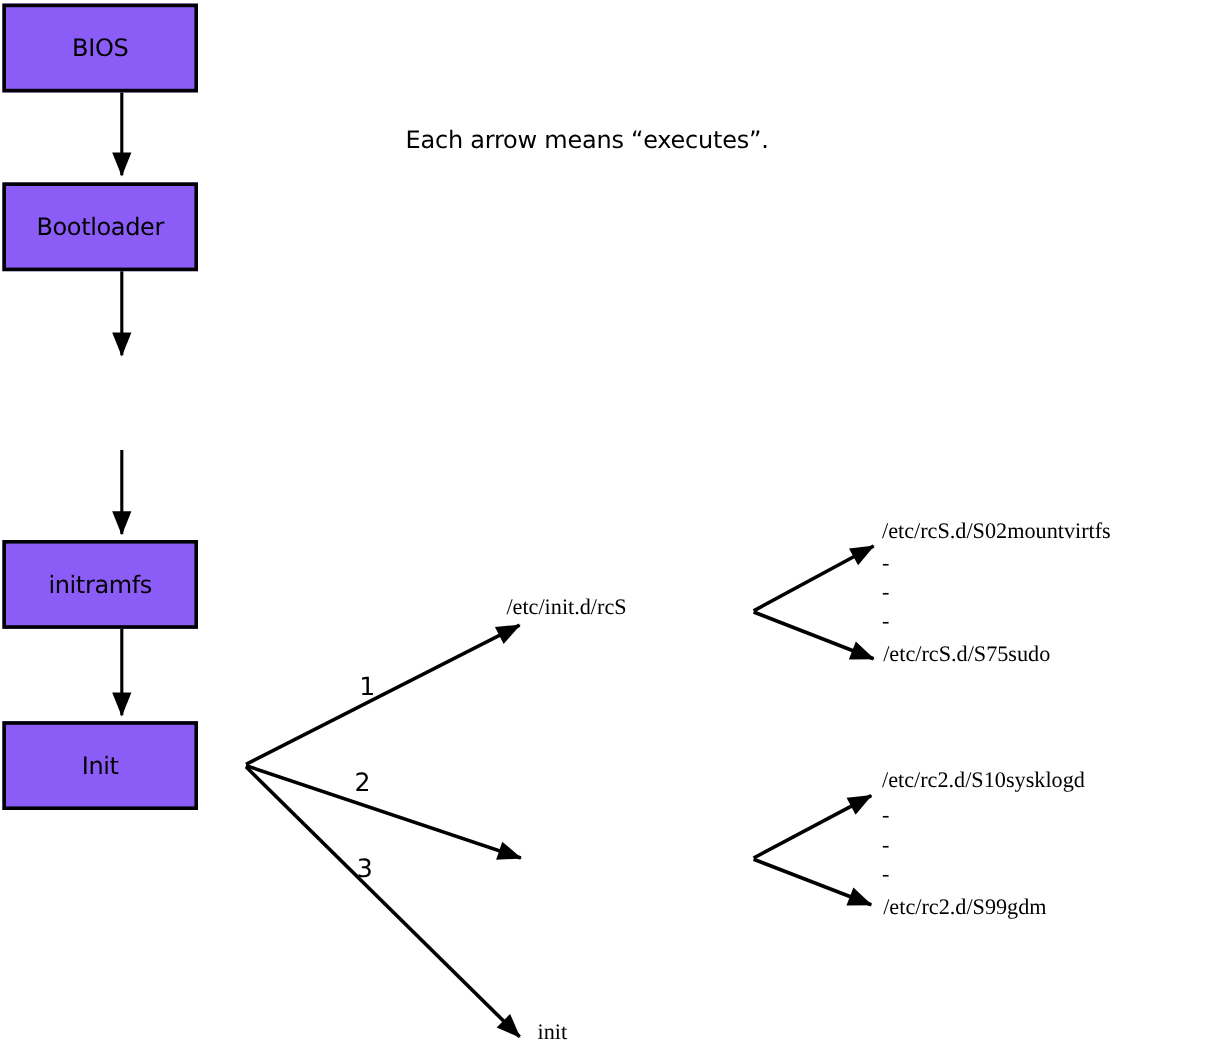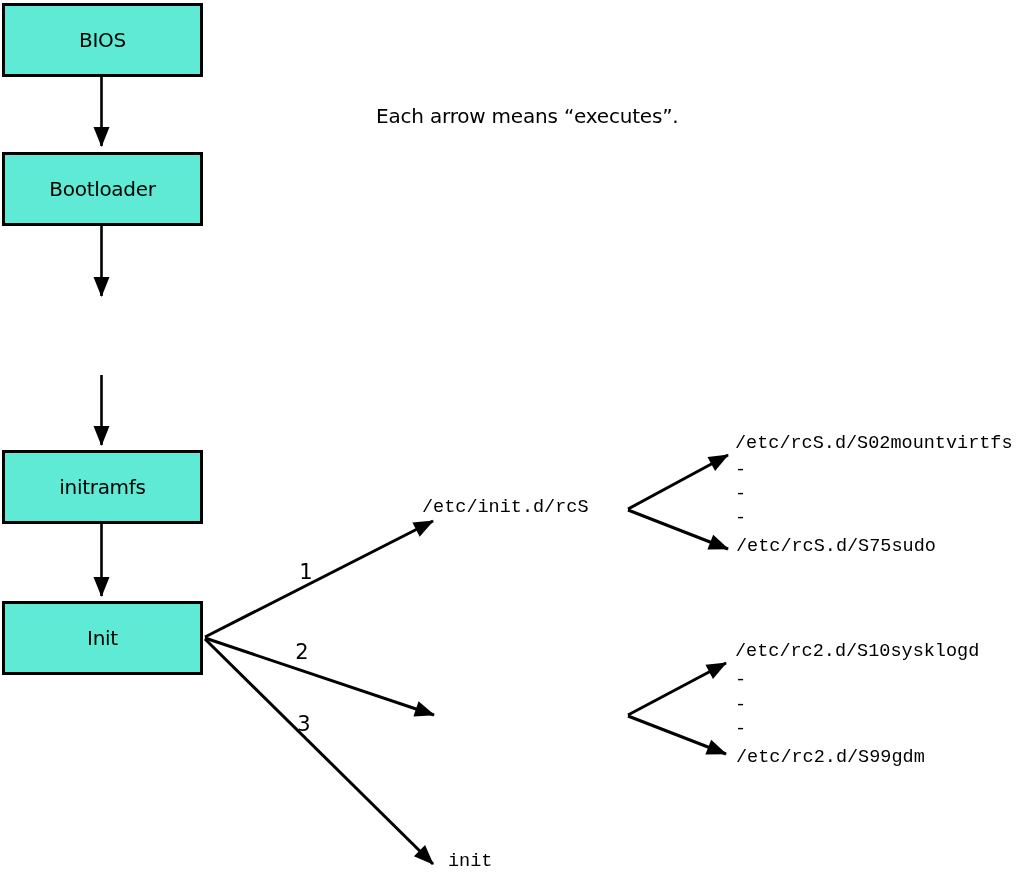--- a/index.html
+++ b/index.html
@@ -25,53 +25,53 @@
     height: 875px;
   }
   .arrow-layer line {
     stroke: #000000;
   }
   .chain-arrow { stroke-width: 2.6px; }
   .branch-arrow { stroke-width: 3px; }
   .node {
     position: absolute;
     left: 2px;
-    width: 201px;
+    width: 163px;
     height: 74px;
     box-sizing: border-box;
     border: 3px solid #000000;
-    background: #5eead4;
+    background: #8b5cf6;
     display: flex;
     align-items: center;
     justify-content: center;
   }
   .node-label {
     font-size: 20px;
     letter-spacing: -0.3px;
     white-space: nowrap;
   }
   .caption {
     position: absolute;
-    left: 376px;
+    left: 338px;
     top: 104px;
     font-size: 20px;
     line-height: 24px;
     letter-spacing: -0.2px;
     white-space: nowrap;
   }
   .branch-num {
     position: absolute;
     font-size: 21px;
     line-height: 24px;
     width: 14px;
     text-align: center;
   }
   .mono {
     position: absolute;
-    font-family: Liberation Mono, monospace;
+    font-family: Liberation Serif, serif;
     font-size: 18.5px;
     line-height: 23px;
     white-space: nowrap;
     text-align: center;
   }
 </style>
 </head>
 <body>
 
 <div class="canvas">

